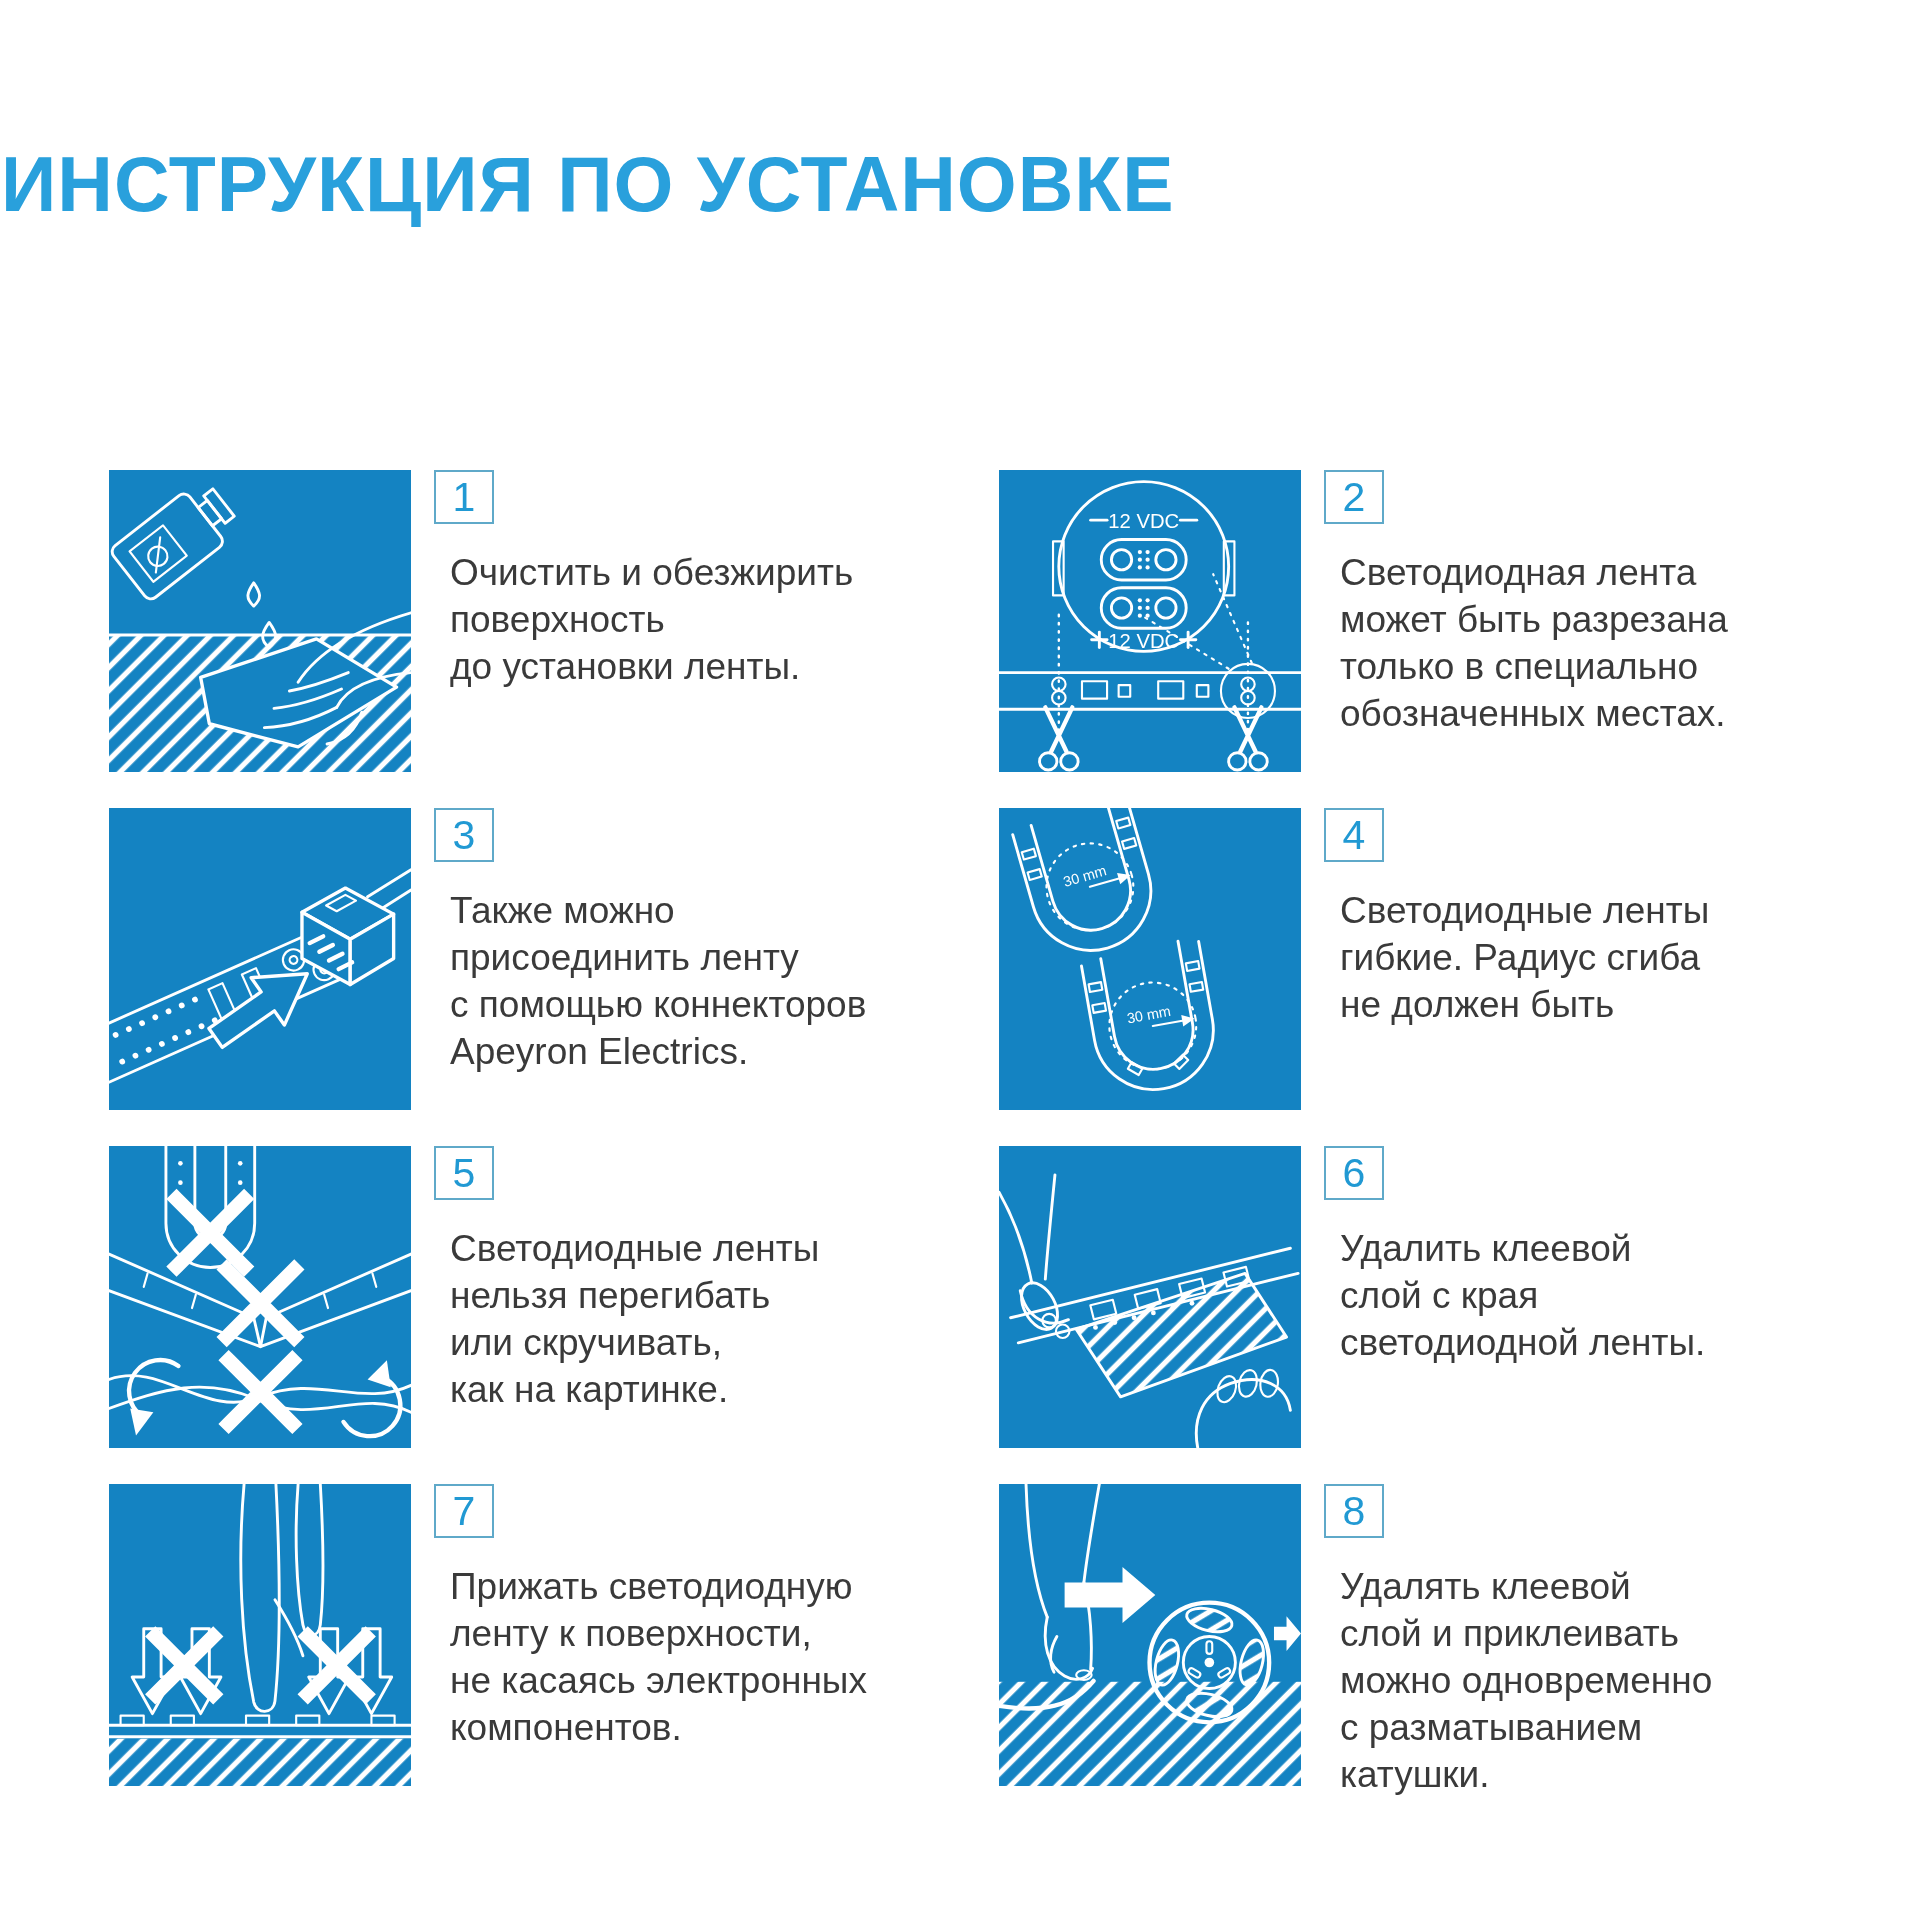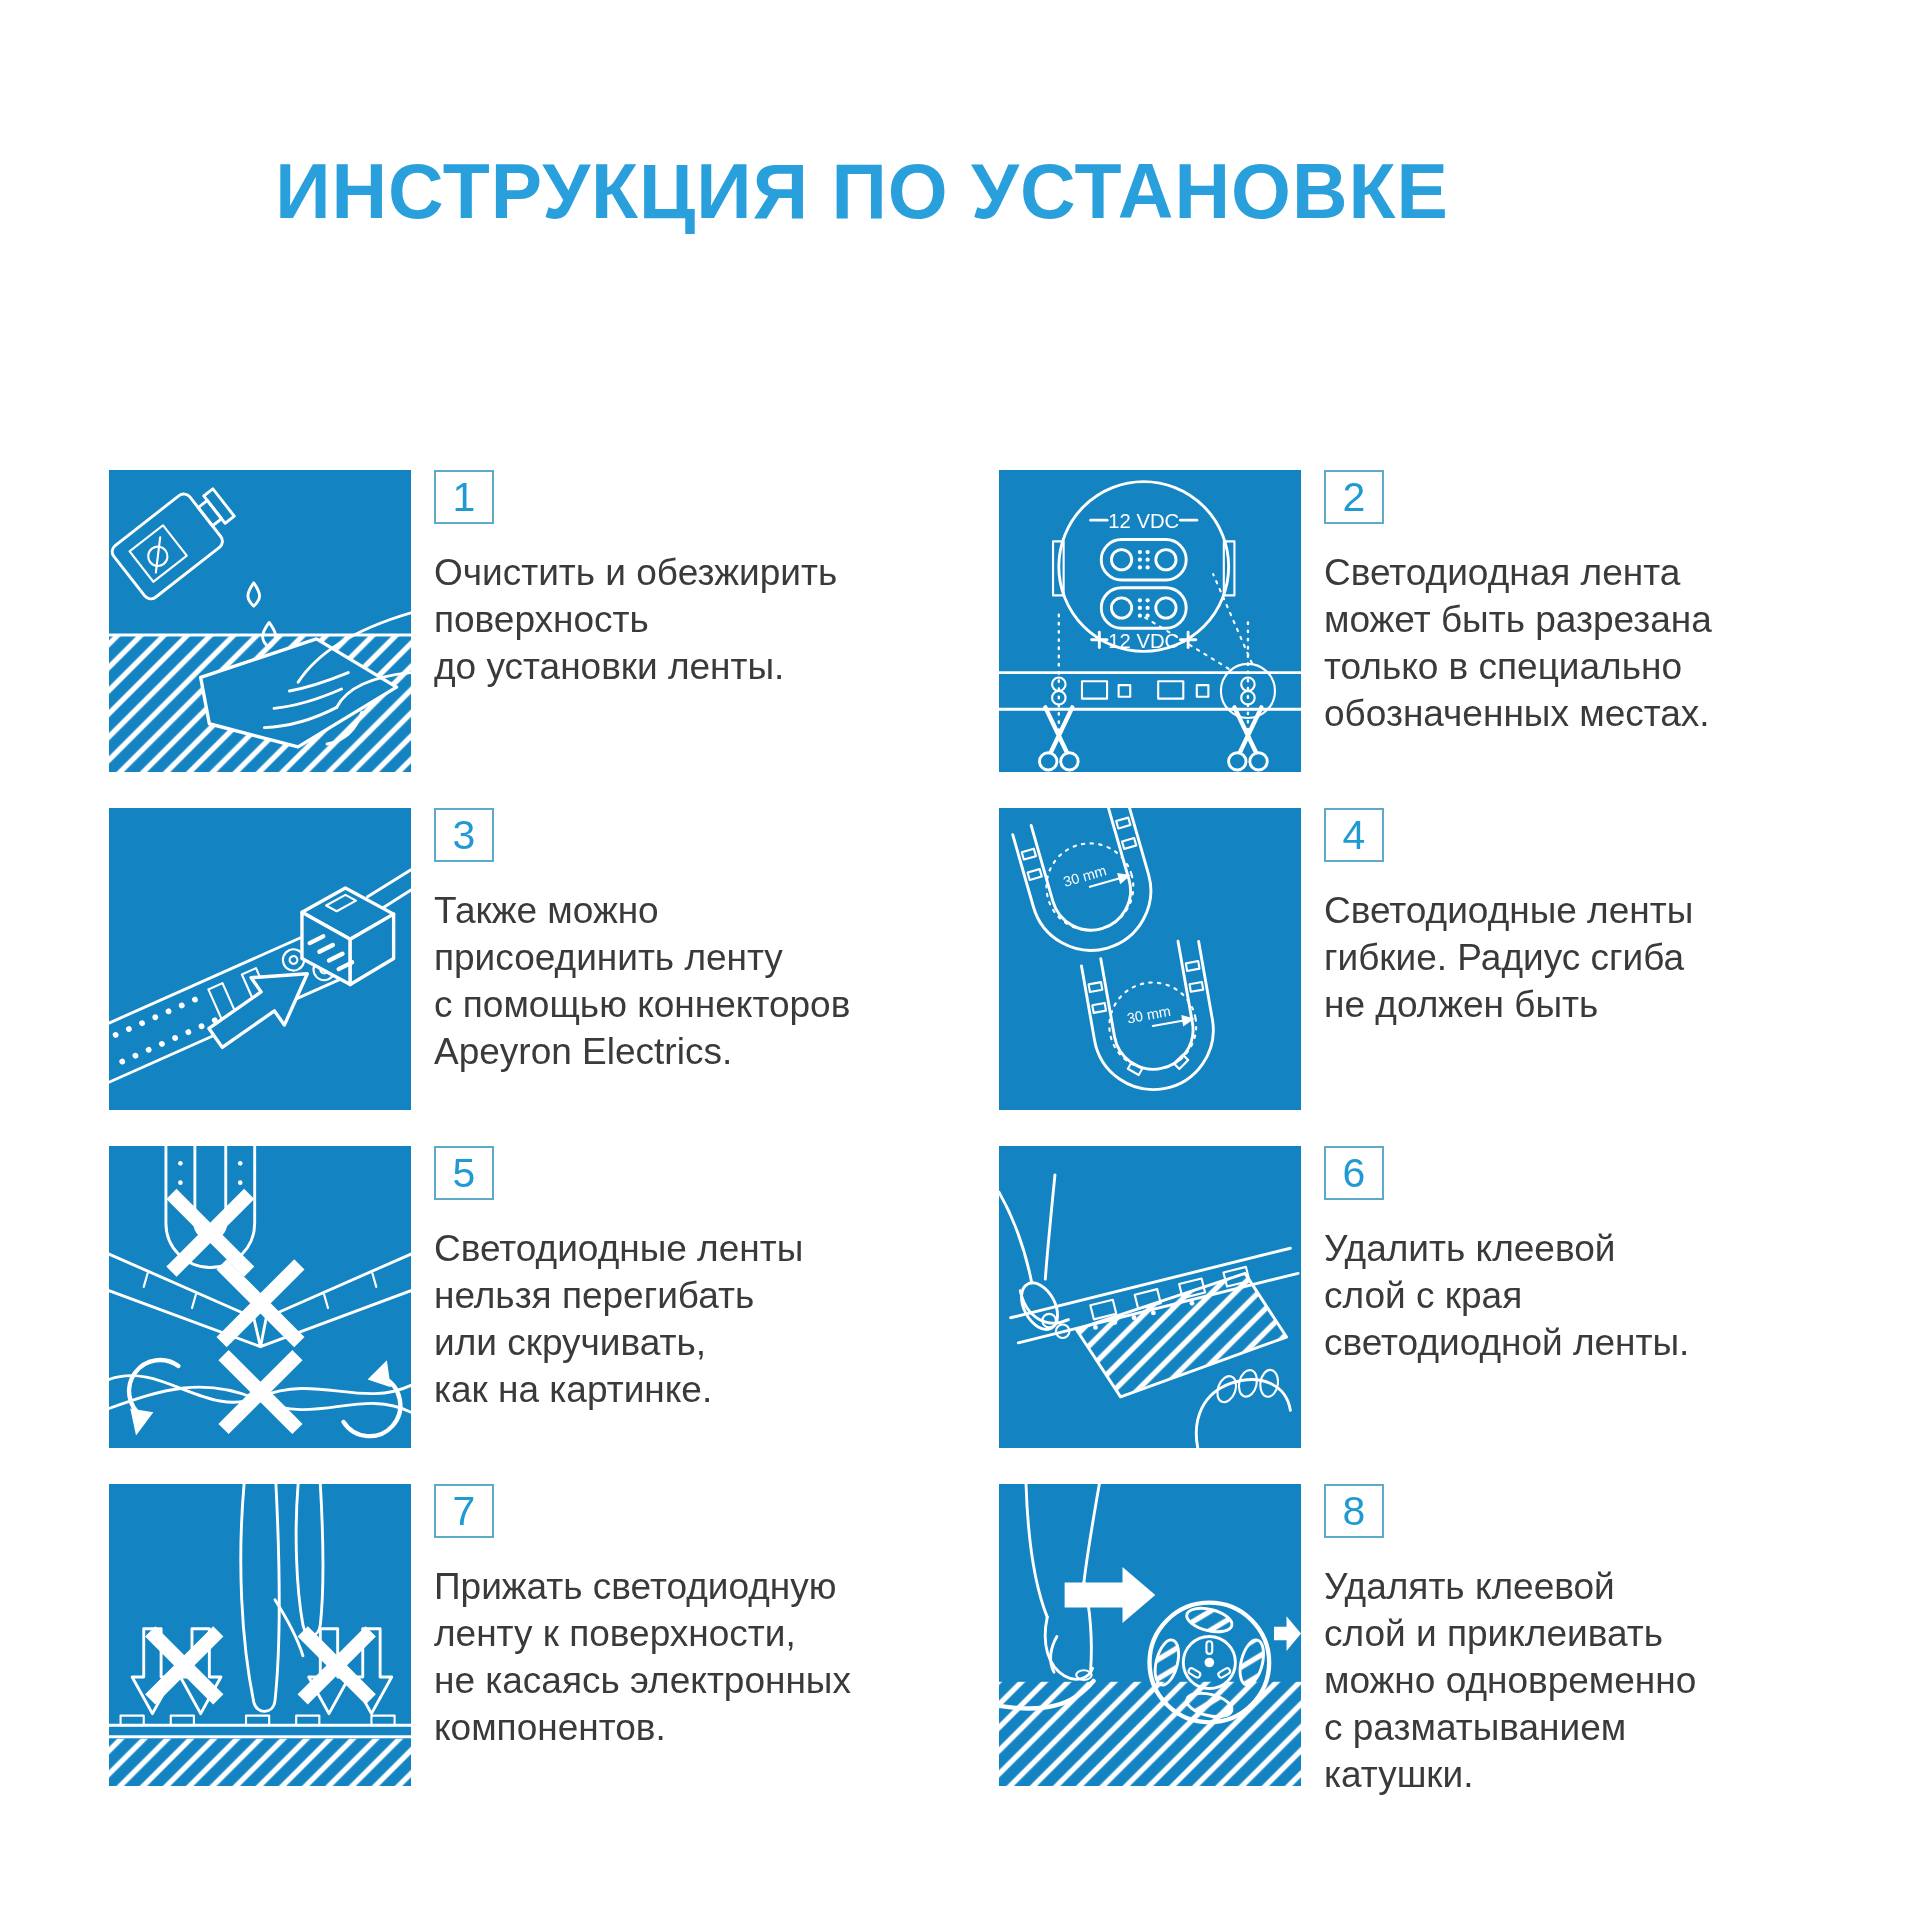--- a/index.html
+++ b/index.html
@@ -1,31 +1,31 @@
 <!DOCTYPE html>
 <html><head>
 <meta charset="utf-8">
 <style>
   html,body{margin:0;padding:0;background:#ffffff;}
   .page{position:relative;width:1931px;height:1931px;background:#ffffff;overflow:hidden;
         font-family:"Liberation Sans","DejaVu Sans",sans-serif;}
-  .title{position:absolute;top:141px;left:0;width:1708px;margin:8px;text-align:center;
+  .title{position:absolute;top:141px;left:0;width:1708px;margin:1px;
          font-size:77px;line-height:85px;font-weight:bold;color:#29A0DC;letter-spacing:1px;}
   .title span{display:block;white-space:nowrap;}
   .grid{position:absolute;left:109px;top:470px;display:grid;
         grid-template-columns:890px 830px;grid-auto-rows:338px;}
   .step{display:flex;align-items:flex-start;}
   .art{width:302px;height:302px;flex:0 0 302px;background:#be185d;}
   .art svg{display:block;width:302px;height:302px;}
   .info{margin-left:23px;width:502px;padding-top:0;}
   .badge{box-sizing:border-box;width:60px;height:54px;border:2.9px solid #5FA9C9;background:#ffffff;
          display:flex;align-items:center;justify-content:center;
          font-size:41px;line-height:1;color:#2199D3;}
   .text{margin:25px 0 0 0;font-size:37px;line-height:47px;color:#3A3A3A;}
-  .text div{white-space:nowrap;}
+  .text div{white-space:nowrap;margin-left:16px;}
   
   .s{fill:none;stroke:#ffffff;stroke-width:3;stroke-linecap:round;stroke-linejoin:round;}
   .s2{fill:none;stroke:#ffffff;stroke-width:2.2;stroke-linecap:round;stroke-linejoin:round;}
   .s4{fill:none;stroke:#ffffff;stroke-width:4.5;stroke-linecap:round;stroke-linejoin:round;}
   .bfill{fill:#1483C2;stroke:#ffffff;stroke-width:3.5;stroke-linejoin:round;}
   .wfill{fill:#ffffff;stroke:none;}
   .dot{fill:#ffffff;stroke:none;}
   .dash{fill:none;stroke:#ffffff;stroke-width:2.5;stroke-dasharray:1.5 7;stroke-linecap:round;}
   .dash2{fill:none;stroke:#ffffff;stroke-width:2.2;stroke-dasharray:2.5 6.5;stroke-linecap:round;}
   .xmark{fill:none;stroke:#ffffff;stroke-width:15;stroke-linecap:square;}

